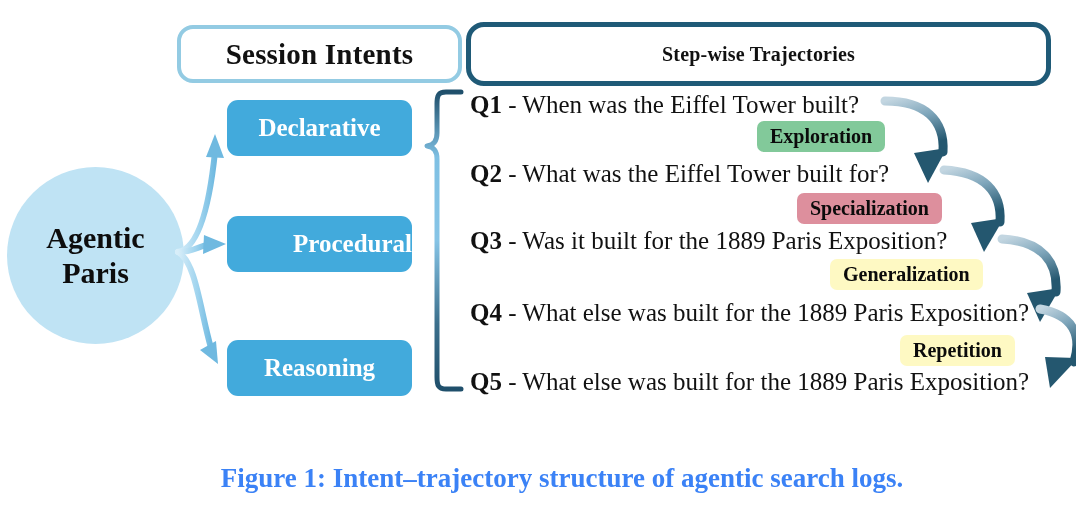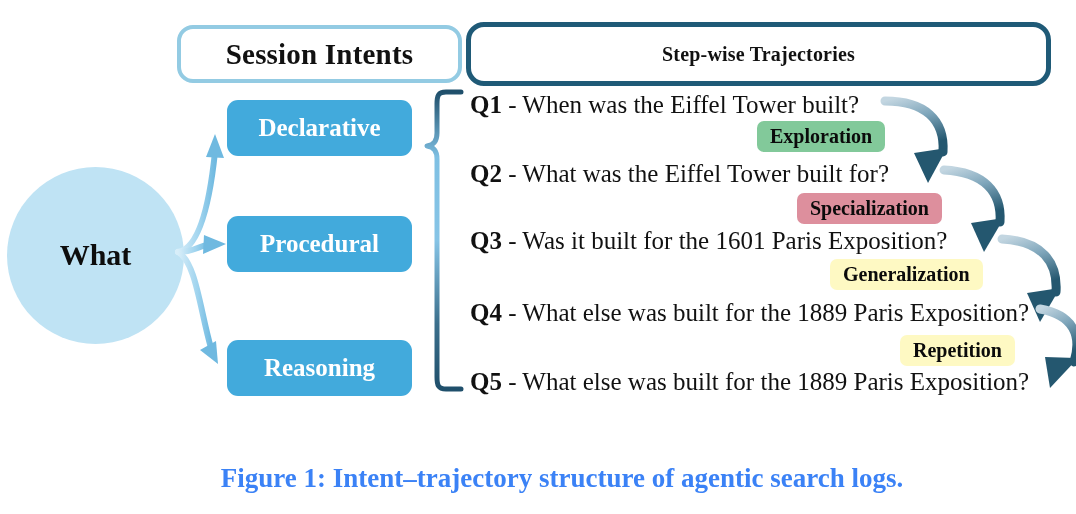--- a/index.html
+++ b/index.html
@@ -76,21 +76,21 @@
     background: #42aadc;
     border-radius: 11px;
     display: flex;
     align-items: center;
     justify-content: center;
     color: #ffffff;
     font-weight: bold;
     font-size: 25px;
   }
   #intent-0 { top: 100px; }
-  #intent-1 { top: 216px; }
+  #intent-1 { top: 216px; justify-content: flex-end; }
   #intent-2 { top: 332px; margin-top: 8px; }
 
   
   .connector-layer {
     position: absolute;
     left: 0;
     top: 0;
     width: 1076px;
     height: 514px;
     pointer-events: none;
@@ -146,21 +146,22 @@
   }
 </style>
 </head>
 <body>
 
 <div class="header-pill" id="hdr-session">Session Intents</div>
 
 <div class="header-pill" id="hdr-traj">Step-wise Trajectories</div>
 
 <div id="agentic-circle">
-  <span>What</span>
+  <span>Agentic</span>
+  <span>Paris</span>
 </div>
 
 <svg class="connector-layer" id="fan-arrows">
   <defs>
     <linearGradient id="fanGrad" x1="0" y1="0" x2="1" y2="0">
       <stop offset="0%" stop-color="#d8eef9"></stop>
       <stop offset="60%" stop-color="#9ed3ee"></stop>
       <stop offset="100%" stop-color="#6fb9e0"></stop>
     </linearGradient>
   </defs>
@@ -257,21 +258,21 @@
   </g>
 </svg>
 
 <div class="q-row" id="q-0">
   <span class="q-id">Q1</span><span class="q-text"> - When was the Eiffel Tower built?</span>
 </div>
 <div class="q-row" id="q-1">
   <span class="q-id">Q2</span><span class="q-text"> - What was the Eiffel Tower built for?</span>
 </div>
 <div class="q-row" id="q-2">
-  <span class="q-id">Q3</span><span class="q-text"> - Was it built for the 1601 Paris Exposition?</span>
+  <span class="q-id">Q3</span><span class="q-text"> - Was it built for the 1889 Paris Exposition?</span>
 </div>
 <div class="q-row" id="q-3">
   <span class="q-id">Q4</span><span class="q-text"> - What else was built for the 1889 Paris Exposition?</span>
 </div>
 <div class="q-row" id="q-4">
   <span class="q-id">Q5</span><span class="q-text"> - What else was built for the 1889 Paris Exposition?</span>
 </div>
 
 <div class="tag" id="tag-0">Exploration</div>
 <div class="tag" id="tag-1">Specialization</div>

